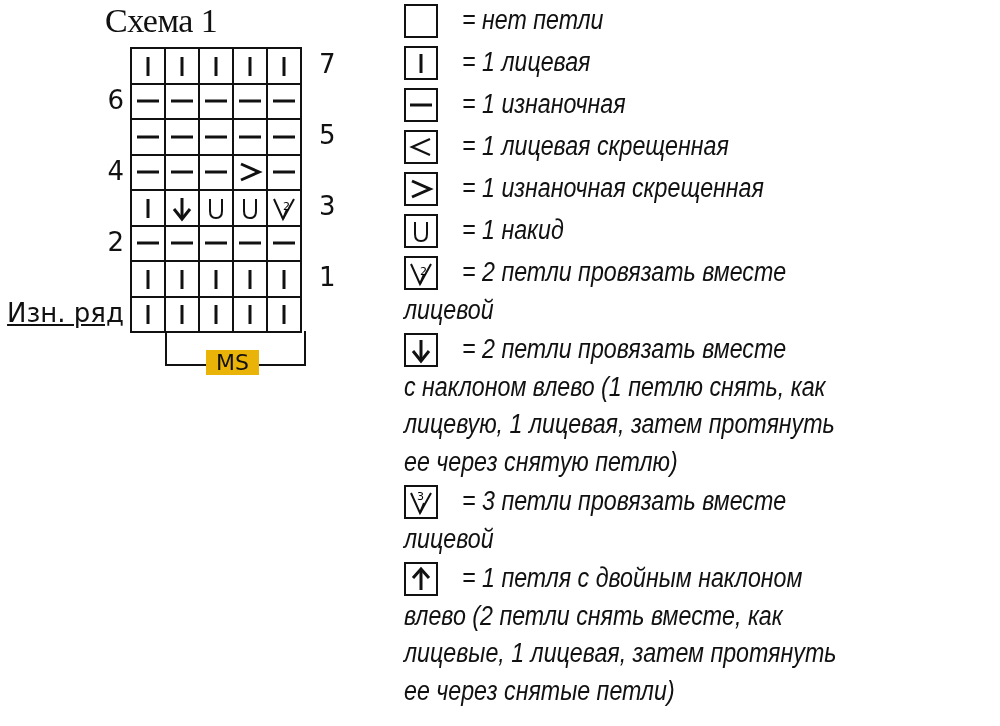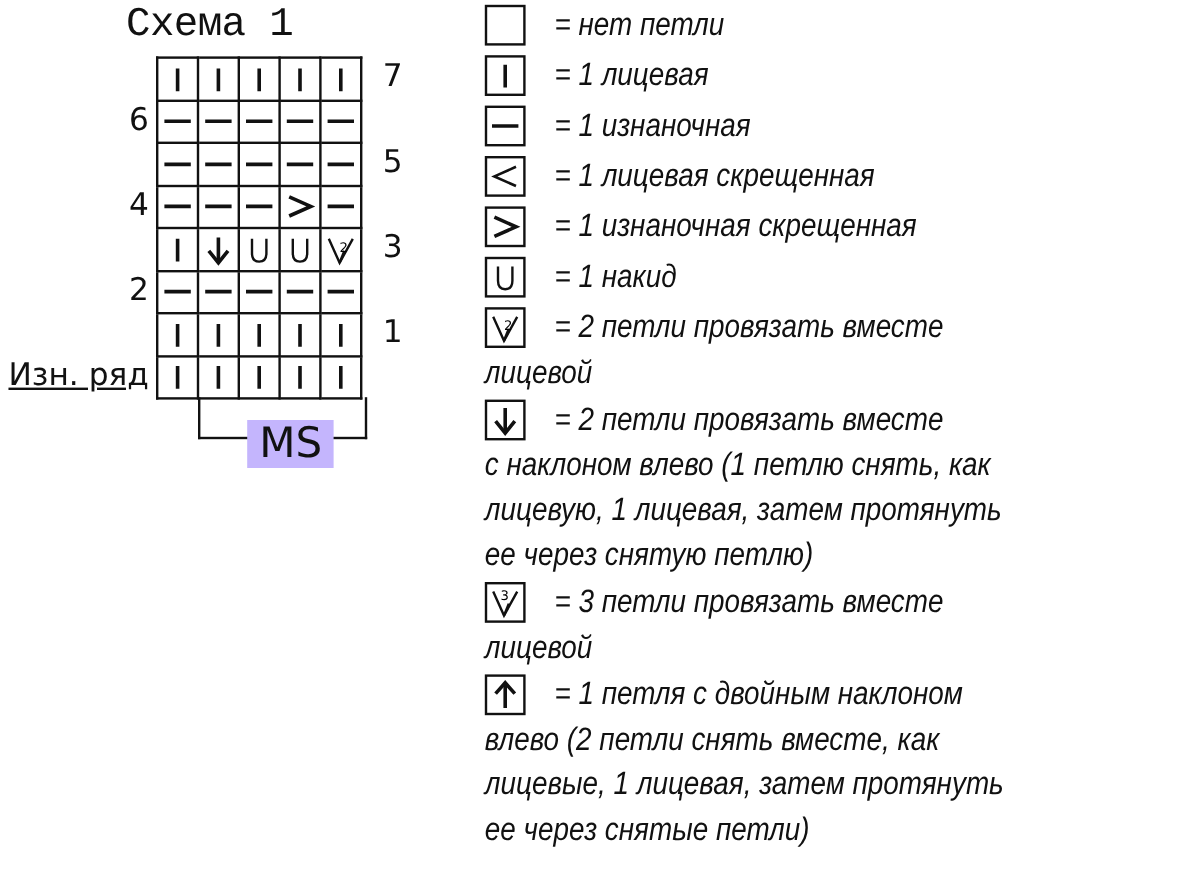--- a/index.html
+++ b/index.html
@@ -1,23 +1,23 @@
 <!DOCTYPE html>
 <html><head>
 <meta charset="utf-8">
 <style>
   html, body { margin:0; padding:0; background:#ffffff; }
   body { width:1000px; height:726px; position:relative; overflow:hidden; font-family:"Liberation Sans", sans-serif; color:#111; }
-  .title { position:absolute; left:105px; top:2px; font-size:34px; font-family:Liberation Mono, monospace; letter-spacing:-0.5px; }
+  .title { position:absolute; left:105px; top:2px; font-size:34px; font-family:Liberation Serif, serif; letter-spacing:-0.5px; }
   .grid { position:absolute; left:130px; top:47px; border-collapse:collapse; }
   .grid td { width:34px; height:34.5px; border:2px solid #111; padding:0; position:relative; box-sizing:border-box; }
   .cell-sym { position:absolute; inset:0; display:flex; align-items:center; justify-content:center; }
   .row-label { position:absolute; font-size:26px; font-family:"DejaVu Sans", sans-serif; }
   .ms-bracket { position:absolute; left:165px; top:331px; width:141px; height:35px; border-left:2px solid #111; border-right:2px solid #111; border-bottom:2px solid #111; box-sizing:border-box; }
-  .ms-label { position:absolute; left:206px; top:350px; background:#c4b5fd; padding:0 10px; font-size:35px; font-family:"DejaVu Sans", sans-serif; }
+  .ms-label { position:absolute; left:206px; top:350px; background:#eab308; padding:0 10px; font-size:22px; font-family:"DejaVu Sans", sans-serif; }
   .legend-item { position:absolute; left:404px; }
   .lbox { position:absolute; left:0; width:34px; height:34px; border:2px solid #111; box-sizing:border-box; display:flex; align-items:center; justify-content:center; background:#fff; }
   .ltext { font-style:italic; font-size:27px; line-height:37.5px; font-family:"Liberation Sans Narrow","Liberation Sans", sans-serif; transform:scaleX(0.86); transform-origin:left top; white-space:pre; }
   .legend-line { position:absolute; }
 </style>
 </head>
 <body>
 
 <div class="title">Схема 1</div>
 

